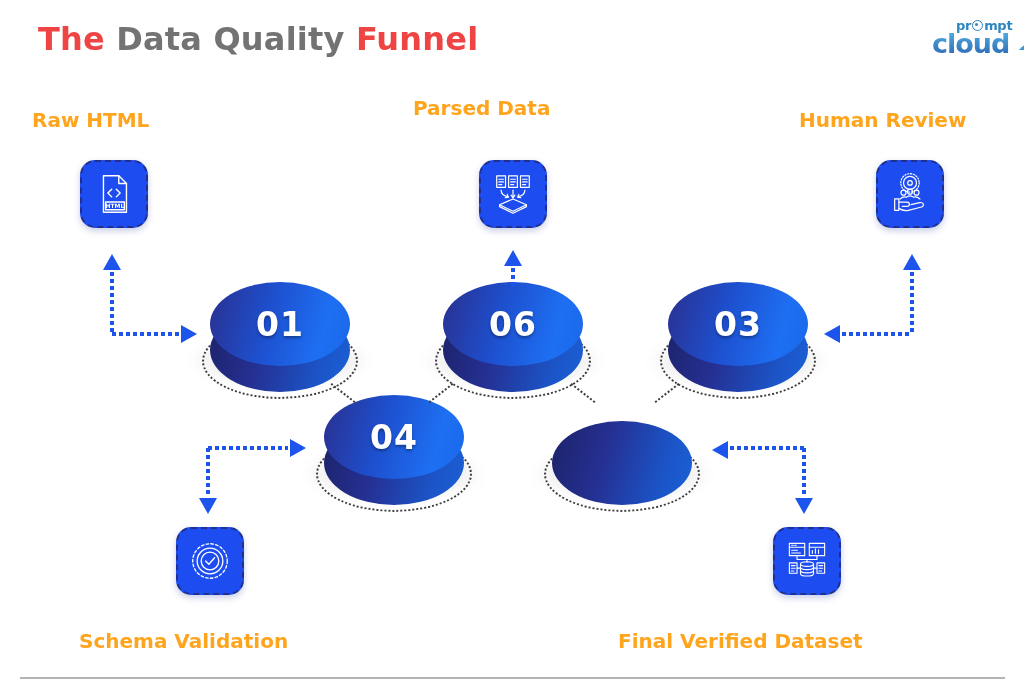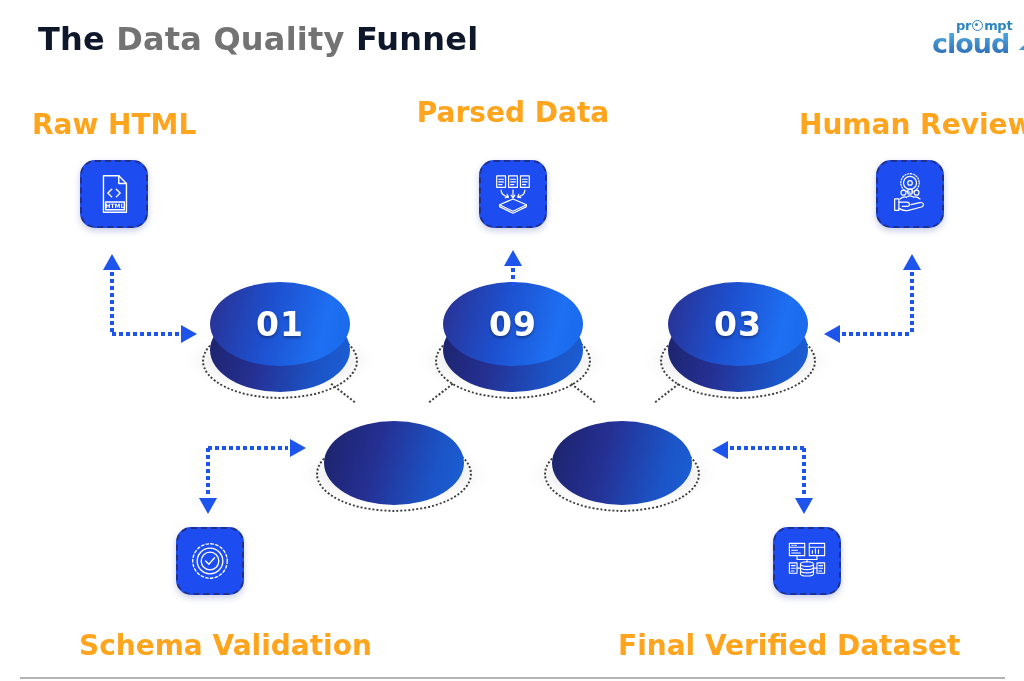--- a/index.html
+++ b/index.html
@@ -6,21 +6,21 @@
   body{
     width:1024px;height:681px;position:relative;overflow:hidden;
     background:#ffffff;
     font-family:"DejaVu Sans","Liberation Sans",sans-serif;
   }
   
   .title{
     position:absolute;left:38px;top:20px;
     font-size:32px;font-weight:800;letter-spacing:.2px;white-space:pre;
   }
-  .t-blue{color:#0f172a;} .t-orange{color:#737373;}
+  .t-blue{color:#ef4444;} .t-orange{color:#737373;}
   
   .logo{position:absolute;left:898px;top:16px;width:110px;height:54px;margin-left:34px;}
   .logo-prompt{
     position:absolute;left:24px;top:2px;font-size:13px;font-weight:700;
     color:#2e86c1;letter-spacing:-.3px;display:flex;align-items:center;
   }
   .logo-target{
     display:inline-block;width:9px;height:9px;border:1.5px solid #2e86c1;
     border-radius:50%;position:relative;margin:0 1px;
   }
@@ -32,22 +32,22 @@
     position:absolute;left:0;top:12px;font-size:27px;font-weight:800;
     letter-spacing:-1px;
     background:linear-gradient(180deg,#54b6e5 0%,#2a62b0 100%);
     -webkit-background-clip:text;background-clip:text;color:transparent;
   }
   .logo-cloudglyph{
     position:absolute;left:86px;top:22px;font-size:13px;color:#3f97cf;
   }
   
   .stage-label{
-    position:absolute;font-size:28px;font-weight:800;color:#ffa41d;
-    text-align:center;white-space:nowrap;
+    position:absolute;font-size:20px;font-weight:800;color:#ffa41d;
+    white-space:nowrap;
   }
   #lbl-raw{left:32px;top:108px;width:160px;}
   #lbl-parsed{left:413px;top:96px;width:200px;}
   #lbl-human{left:799px;top:108px;width:220px;}
   #lbl-schema{left:79px;top:629px;width:260px;}
   #lbl-final{left:618px;top:629px;width:300px;}
   
   .tile{
     position:absolute;width:64px;height:64px;border-radius:15px;
     background:#1d4df0;border:2.5px dashed #20308c;
@@ -207,35 +207,38 @@
   <div class="disc-side"></div>
   <div class="disc-top">
       <span class="disc-num">01</span>
     </div>
 </div>
 <div class="disc" id="disc-2">
   <div class="disc-shadow"></div>
   <div class="disc-ring"></div>
   <div class="disc-side"></div>
   <div class="disc-top">
-      <span class="disc-num">09</span>
+      <span class="disc-num">06</span>
     </div>
 </div>
 <div class="disc" id="disc-3">
   <div class="disc-shadow"></div>
   <div class="disc-ring"></div>
   <div class="disc-side"></div>
   <div class="disc-top">
       <span class="disc-num">03</span>
     </div>
 </div>
 <div class="disc" id="disc-4">
   <div class="disc-shadow"></div>
   <div class="disc-ring"></div>
   <div class="disc-side"></div>
+  <div class="disc-top">
+      <span class="disc-num">04</span>
+    </div>
 </div>
 <div class="disc" id="disc-5">
   <div class="disc-shadow"></div>
   <div class="disc-ring"></div>
   <div class="disc-side"></div>
 </div>
 
 <div>
   <div class="ah ah-up" style="left:103px;top:254px;"></div>
   <div class="dot-v" style="left:110px;top:272px;height:62px;"></div>

